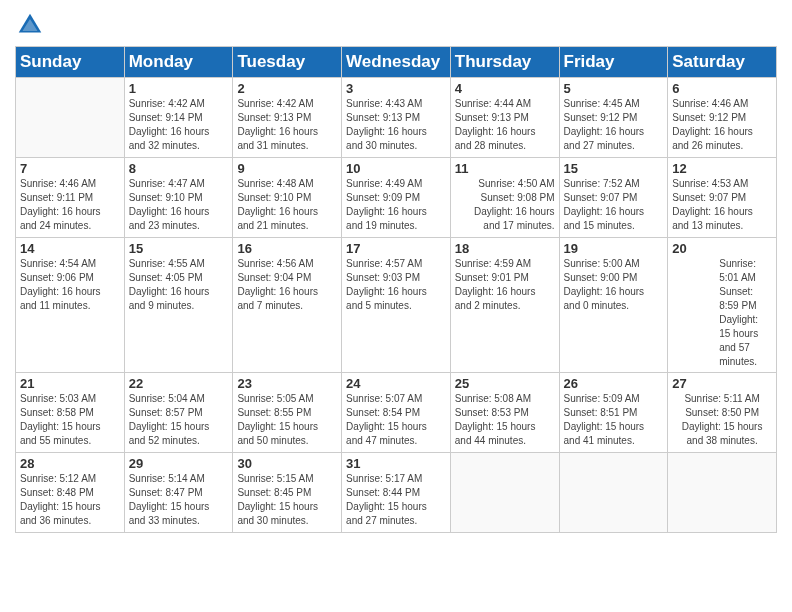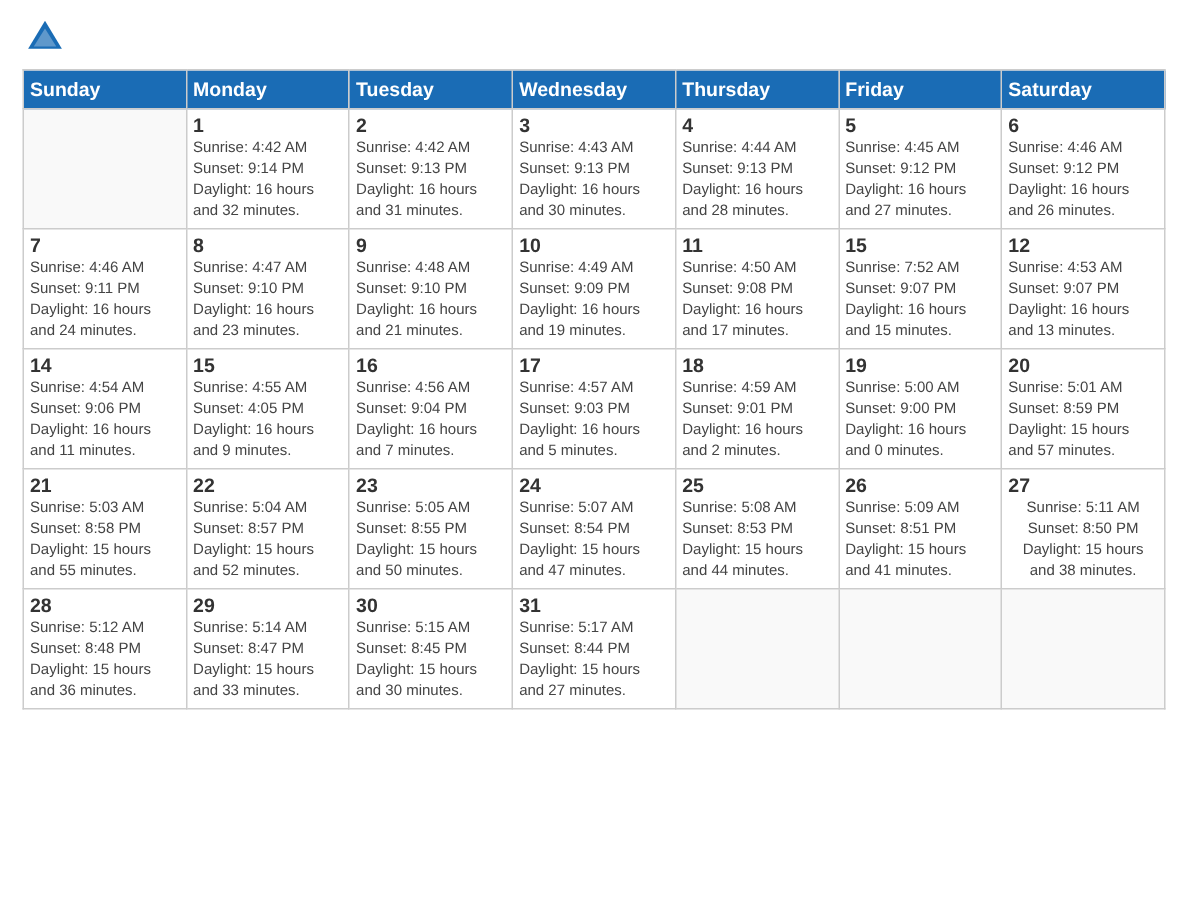--- a/index.html
+++ b/index.html
@@ -59,21 +59,21 @@
       color: #555;
     }
     .calendar-table {
       width: 100%;
       border-collapse: collapse;
       table-layout: fixed;
     }
     .calendar-table th {
       background-color: #1a6cb5;
       color: #fff;
-      font-size: 13px;
+      font-size: 17px;
       font-weight: bold;
       padding: 5px 4px;
       text-align: left;
       border: 1px solid #ccc;
     }
     .calendar-table td {
       border: 1px solid #ccc;
       vertical-align: top;
       padding: 3px 4px;
       font-size: 10px;
@@ -200,21 +200,21 @@
           </td>
           <td>
             <span class="day-number">10</span>
             <div class="day-info" style="white-space: pre-line;">Sunrise: 4:49 AM
 Sunset: 9:09 PM
 Daylight: 16 hours
 and 19 minutes.</div>
           </td>
           <td>
             <span class="day-number">11</span>
-            <div class="day-info" style="white-space: pre-line;">Sunrise: 4:50 AM
+            <div class="day-info" style="white-space: pre-line; text-align: right;">Sunrise: 4:50 AM
 Sunset: 9:08 PM
 Daylight: 16 hours
 and 17 minutes.</div>
           </td>
           <td>
             <span class="day-number">15</span>
             <div class="day-info" style="white-space: pre-line;">Sunrise: 7:52 AM
 Sunset: 9:07 PM
 Daylight: 16 hours
 and 15 minutes.</div>
@@ -265,21 +265,21 @@
           </td>
           <td>
             <span class="day-number">19</span>
             <div class="day-info" style="white-space: pre-line;">Sunrise: 5:00 AM
 Sunset: 9:00 PM
 Daylight: 16 hours
 and 0 minutes.</div>
           </td>
           <td>
             <span class="day-number">20</span>
-            <div class="day-info" style="white-space: pre-line;">Sunrise: 5:01 AM
+            <div class="day-info" style="white-space: pre-line; margin-left: 47px;">Sunrise: 5:01 AM
 Sunset: 8:59 PM
 Daylight: 15 hours
 and 57 minutes.</div>
           </td>
         </tr>
         <tr>
           <td>
             <span class="day-number">21</span>
             <div class="day-info" style="white-space: pre-line;">Sunrise: 5:03 AM
 Sunset: 8:58 PM

